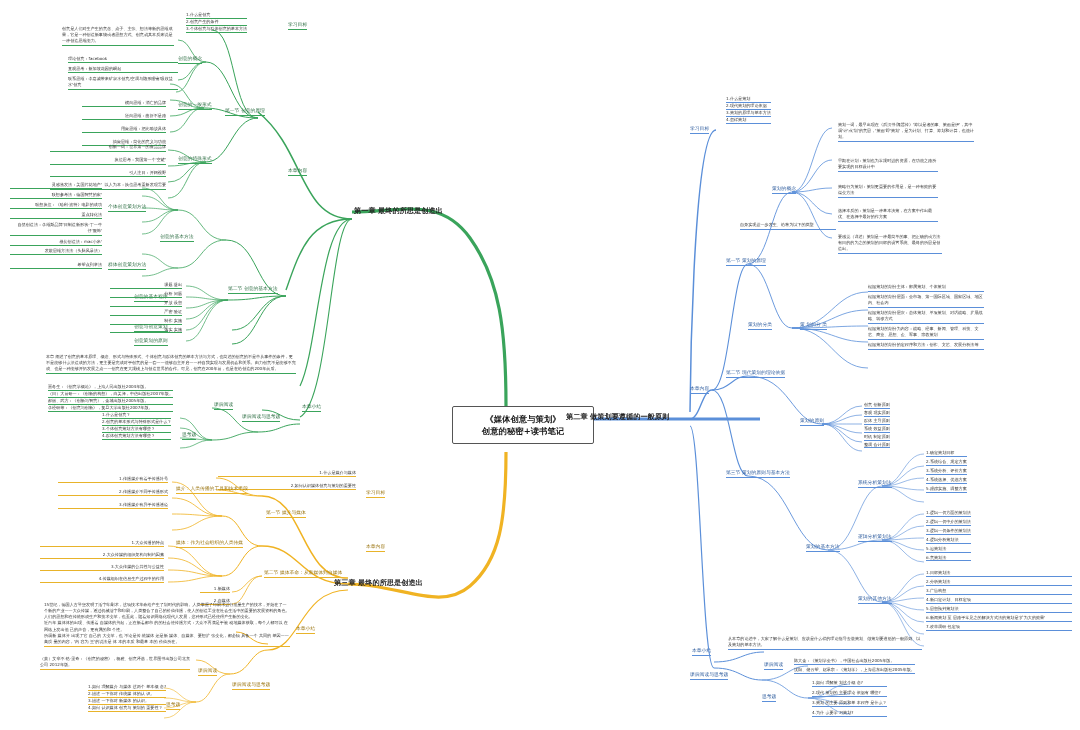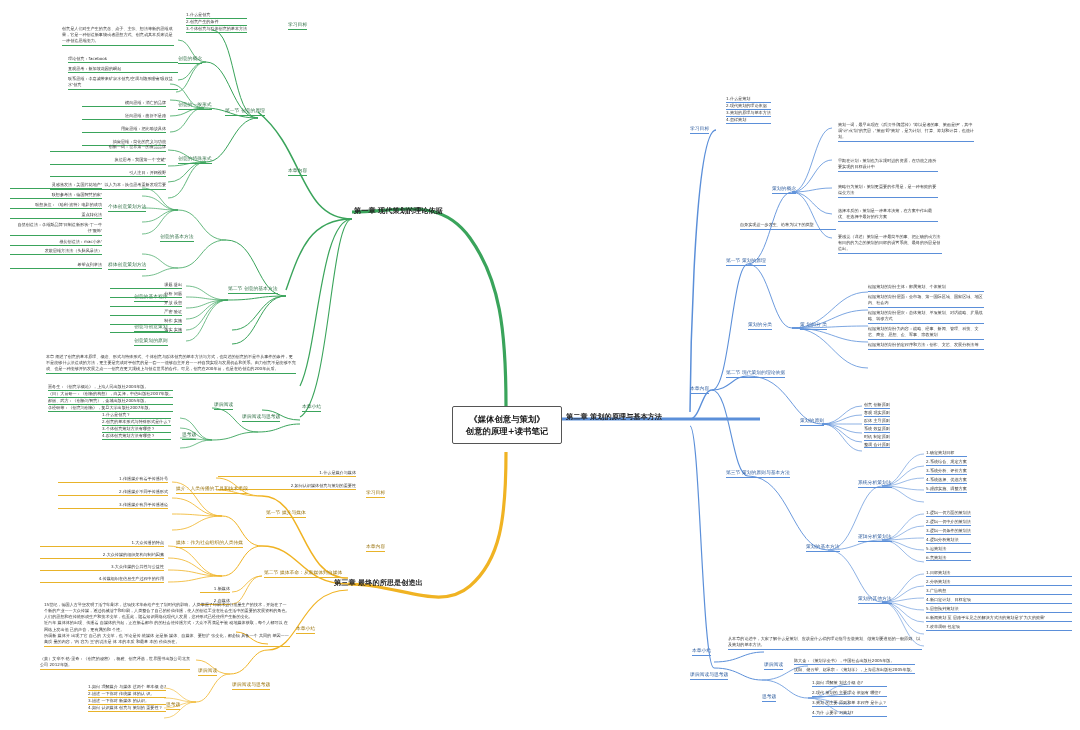--- a/index.html
+++ b/index.html
@@ -20,21 +20,21 @@
   .g{color:#2f6f45;}
   .b{color:#2f5d9e;}
   .y{color:#9a7410;}
   .k{color:#333;}
 
   .para{white-space:normal;line-height:1.5;}
 
   #root{
     position:absolute;left:452px;top:406px;width:108px;
     border:1.4px solid #555;background:#fff;border-radius:2px;
-    text-align:center;padding:6px 0;
+    text-align:center;padding:6px 16px;
     font-size:8.4px;font-weight:bold;color:#1a1a1a;line-height:1.45;
   }
   .chap{font-size:7.2px;font-weight:bold;color:#222;}
   .block{display:block;}
 </style>
 </head>
 <body>
 
 <div id="map">
 
@@ -177,25 +177,25 @@
     <path d="M230 674 C 212 674 212 660 196 660" fill="none" stroke="#f0b323" stroke-width=".8"></path>
     <path d="M230 674 C 212 674 212 702 196 702" fill="none" stroke="#f0b323" stroke-width=".8"></path>
     <path d="M196 702 C 180 702 180 688 164 688" fill="none" stroke="#f0b323" stroke-width=".6"></path>
     <path d="M196 702 C 180 702 180 698 164 698" fill="none" stroke="#f0b323" stroke-width=".6"></path>
     <path d="M196 702 C 180 702 180 708 164 708" fill="none" stroke="#f0b323" stroke-width=".6"></path>
     <path d="M196 702 C 180 702 180 718 164 718" fill="none" stroke="#f0b323" stroke-width=".6"></path>
   </svg>
 
   <div id="root">
     <span class="block">《媒体创意与策划》</span>
-    <span class="block">创意的原理+读书笔记</span>
-  </div>
-
-  <div class="node chap" style="left:354px;top:206px;">第一章 现代策划的理论依据</div>
-  <div class="node chap" style="left:566px;top:412px;">第二章 策划的原理与基本方法</div>
+    <span class="block">创意的秘密+读书笔记</span>
+  </div>
+
+  <div class="node chap" style="left:354px;top:206px;">第一章 最终的所思是创造出</div>
+  <div class="node chap" style="left:566px;top:412px;">第二章 做策划要遵循的一般原则</div>
   <div class="node chap" style="left:334px;top:578px;">第三章 最终的所思是创造出</div>
 
   <div class="node t6 g ul-g" style="left:288px;top:22px;">学习目标</div>
   <div class="node t5 k" style="left:186px;top:12px;">
     <span class="block ul-g">1.什么是创意</span>
     <span class="block ul-g">2.创意产生的条件</span>
     <span class="block ul-g">3.个体创意与群体创意的基本方法</span>
   </div>
 
   <div class="node t6 g ul-g" style="left:288px;top:168px;">本章内容</div>

